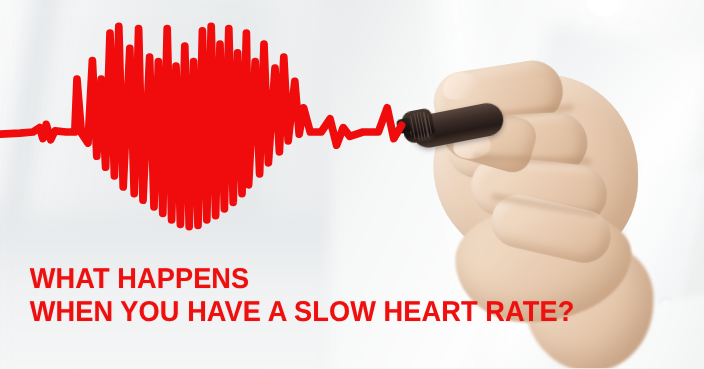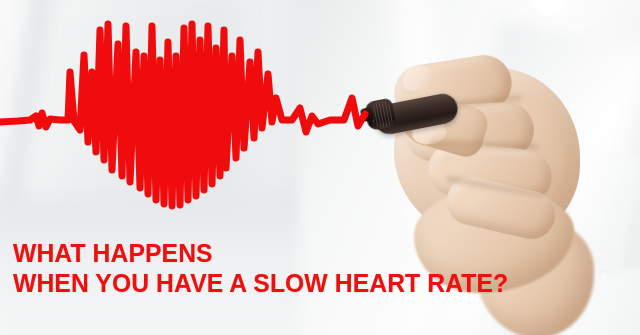--- a/index.html
+++ b/index.html
@@ -248,21 +248,21 @@
   }
   .ecg path {
     fill: none;
     stroke-linecap: round;
     stroke-linejoin: round;
   }
 
   
   .headline {
     position: absolute;
-    left: 13px;
+    left: 27px;
     top: 238px;
     line-height: 30px;
     letter-spacing: .1px;
   }
   .headline .line {
     display: block;
     font-size: 26px;
     font-weight: 700;
     color: #ee0f0f;
     white-space: nowrap;

